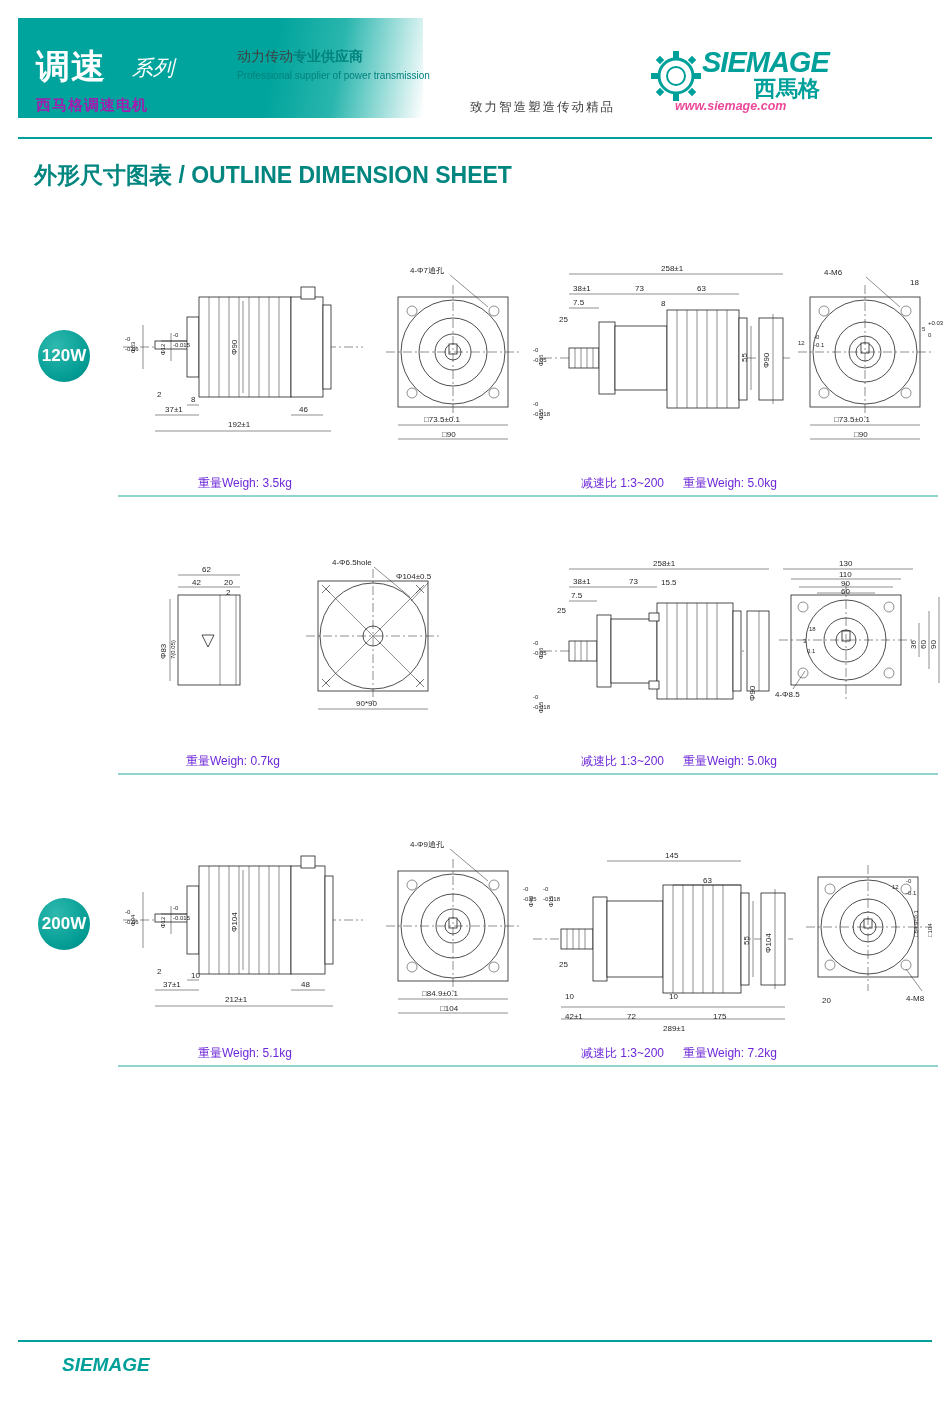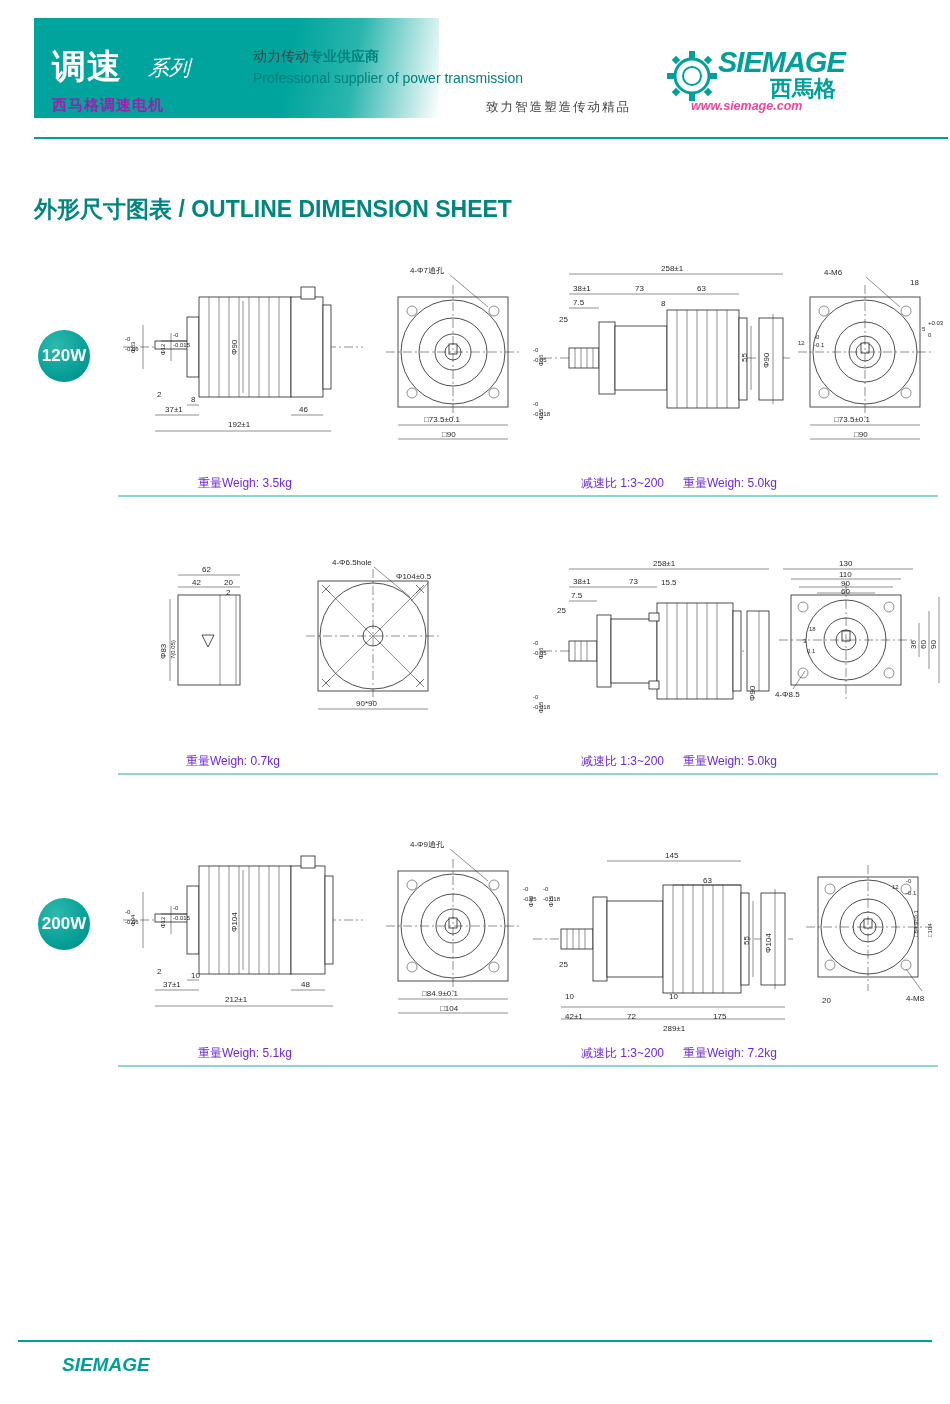--- a/index.html
+++ b/index.html
@@ -2,39 +2,39 @@
 <html><head>
 <meta charset="utf-8">
 <style>
   html,body{margin:0;padding:0;}
   body{
     width:950px;height:1404px;background:#ffffff;
     font-family:"Liberation Sans", sans-serif;
     color:#1d1d1b;position:relative;overflow:hidden;
   }
   
-  .header{position:absolute;left:16px;top:0;width:866px;height:130px;}
+  .header{position:absolute;left:0;top:0;width:866px;height:130px;}
   .hdr-green2{position:absolute;left:18px;top:18px;width:405px;height:100px;
      background:linear-gradient(100deg,#00a49c 0%,#00a49c 62%,#2ab6ae 78%,#ffffff 100%);}
   .hdr-title-cn{position:absolute;left:36px;top:44px;font-size:34px;font-weight:bold;color:#ffffff;letter-spacing:1px;}
   .hdr-title-xi{position:absolute;left:132px;top:54px;font-size:21px;color:#ffffff;font-style:italic;}
   .hdr-sub{position:absolute;left:36px;top:96px;font-size:15px;font-weight:bold;color:#a21caf;letter-spacing:1px;}
   .hdr-slog1{position:absolute;left:237px;top:48px;font-size:14px;color:#00827d;font-weight:bold;}
   .hdr-slog1 .blk{color:#3f3f3f;font-weight:normal;}
-  .hdr-slog2{position:absolute;left:237px;top:70px;font-size:14px;color:#00827d;}
+  .hdr-slog2{position:absolute;left:237px;top:70px;font-size:10px;color:#00827d;}
   .hdr-slog3{position:absolute;left:470px;top:99px;font-size:12.5px;color:#3f3f3f;letter-spacing:2px;}
   .hdr-web{position:absolute;left:675px;top:99px;font-size:12.5px;color:#ec4899;font-weight:bold;font-style:italic;}
   .hdr-logo{position:absolute;right:26px;top:44px;width:190px;height:62px;}
   .hdr-logo .gear{position:absolute;left:0;top:6px;width:52px;height:52px;}
   .hdr-logo .siemage{position:absolute;left:52px;top:2px;font-size:29px;font-weight:bold;color:#00a09a;font-style:italic;letter-spacing:-1px;}
   .hdr-logo .cn{position:absolute;left:104px;top:30px;font-size:22px;font-weight:bold;color:#00a09a;}
   .hdr-rule{position:absolute;left:18px;top:137px;width:914px;height:2px;background:#00a09a;}
 
   
-  .page-title{position:absolute;left:34px;top:160px;font-size:23px;font-weight:bold;color:#00857f;letter-spacing:0px;margin-top:34px;}
+  .page-title{position:absolute;left:34px;top:160px;font-size:23px;font-weight:bold;color:#00857f;letter-spacing:0px;}
   .page-title .en{color:#00857f;}
 
   
   .sect{position:absolute;left:18px;width:914px;}
   .sect-rule{position:absolute;left:100px;width:820px;height:2px;background:#8fd4cf;}
   .badge{position:absolute;width:52px;height:52px;border-radius:50%;
      background:radial-gradient(circle at 35% 30%, #2fb9ae 0%, #009b93 70%, #008078 100%);
      color:#fff;font-size:17px;font-weight:bold;display:flex;align-items:center;justify-content:center;}
   .wlabel{position:absolute;font-size:12px;color:#6d28d9;}
 

